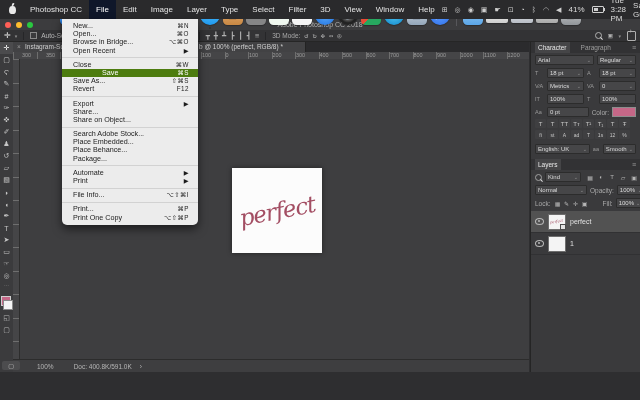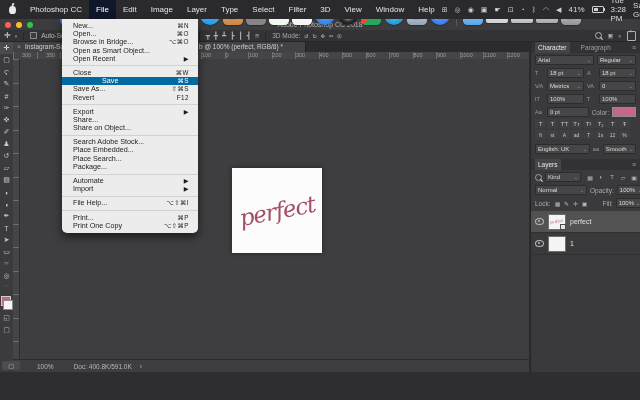--- a/index.html
+++ b/index.html
@@ -113,21 +113,21 @@
   .so-badge{display:none;position:absolute;right:-1px;bottom:-1px;width:6px;height:6px;background:#e2e2e2;
     border:1px solid #4a4a4a;box-sizing:border-box;}
   .so-badge.smart{display:block;}
   .layer-name{color:#e0e0e0;font-size:7px;}
 
   
   #filemenu{left:62px;top:19px;width:136px;background:#ececec;border-radius:0 0 5px 5px;
     box-shadow:0 4px 10px rgba(0,0,0,.55);padding:3px 0;z-index:100;font-size:7.2px;color:#1c1c1c;}
   .fm-row{display:flex;justify-content:space-between;align-items:center;height:8.2px;line-height:8.2px;
     padding:0 9px 0 11px;white-space:nowrap;}
-  .fm-row.active{background:#0369a1;color:#fff;padding-left:40px;}
+  .fm-row.active{background:#4d7c0f;color:#fff;padding-left:40px;}
   .fm-row.separator{height:1px;background:#d2d2d2;margin:2.5px 0;padding:0;}
   .fm-short{font-size:6.3px;color:inherit;letter-spacing:0.5px;}
 
   
   #dock{left:0;top:372px;width:640px;height:28px;background:rgba(201,203,206,.92);
     border-top:1px solid rgba(240,240,240,.8);display:flex;align-items:center;justify-content:center;
     gap:3px;z-index:60;}
   .dock-item{width:20px;height:20px;border-radius:4.5px;display:flex;align-items:center;justify-content:center;
     font-size:9px;font-weight:bold;position:relative;flex:none;box-shadow:0 1px 1px rgba(0,0,0,.25);}
   .dock-item.round{border-radius:50%;}
@@ -607,24 +607,20 @@
       <div class="fm-row">
         <span>Open...</span>
         <span class="fm-short">⌘O</span>
       </div>
 
       <div class="fm-row">
         <span>Browse in Bridge...</span>
         <span class="fm-short">⌥⌘O</span>
       </div>
 
-      <div class="fm-row">
-        <span>Open as Smart Object...</span>
-        <span class="fm-short"></span>
-      </div>
 
       <div class="fm-row">
         <span>Open Recent</span>
         <span class="fm-short">▶</span>
       </div>
 
       <div class="fm-row separator">
         
         
       </div>
@@ -681,52 +677,52 @@
         <span>Search Adobe Stock...</span>
         <span class="fm-short"></span>
       </div>
 
       <div class="fm-row">
         <span>Place Embedded...</span>
         <span class="fm-short"></span>
       </div>
 
       <div class="fm-row">
-        <span>Place Search...</span>
+        <span>Place Behance...</span>
         <span class="fm-short"></span>
       </div>
 
       <div class="fm-row">
         <span>Package...</span>
         <span class="fm-short"></span>
       </div>
 
       <div class="fm-row separator">
         
         
       </div>
 
       <div class="fm-row">
         <span>Automate</span>
         <span class="fm-short">▶</span>
       </div>
 
 
       <div class="fm-row">
-        <span>Import</span>
+        <span>Print</span>
         <span class="fm-short">▶</span>
       </div>
 
       <div class="fm-row separator">
         
         
       </div>
 
       <div class="fm-row">
-        <span>File Help...</span>
+        <span>File Info...</span>
         <span class="fm-short">⌥⇧⌘I</span>
       </div>
 
       <div class="fm-row separator">
         
         
       </div>
 
       <div class="fm-row">
         <span>Print...</span>

